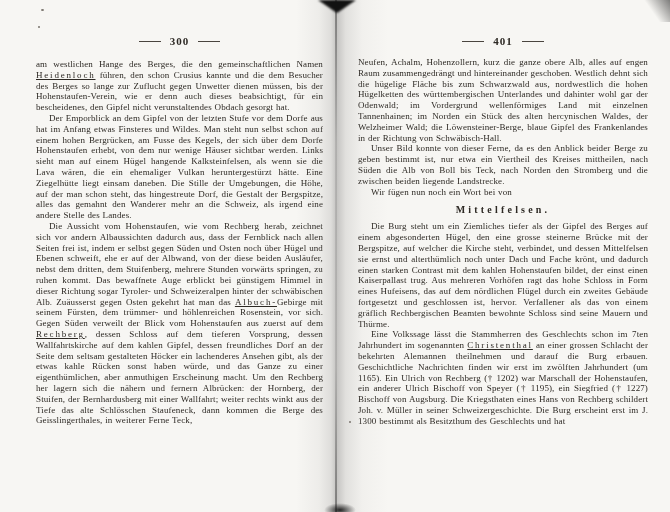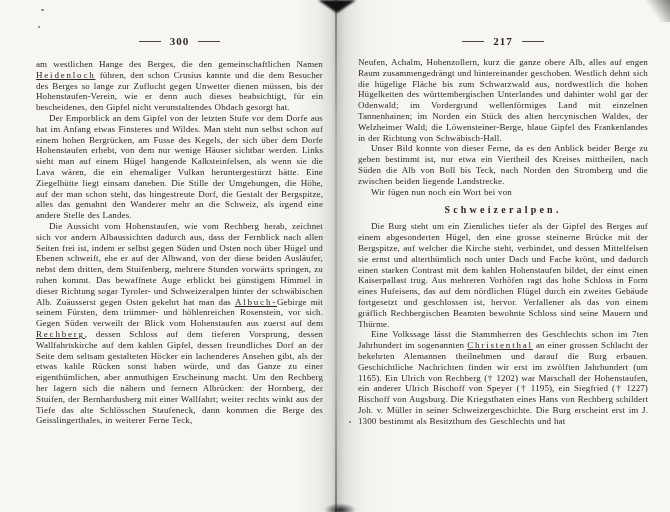--- a/index.html
+++ b/index.html
@@ -98,28 +98,28 @@
     <div class="body">
         <p class="para"><span>am westlichen Hange des Berges, die den gemeinschaftlichen Namen </span><span class="spaced">Heidenloch</span><span> führen, den schon Crusius kannte und die dem Besucher des Berges so lange zur Zuflucht gegen Unwetter dienen müssen, bis der Hohenstaufen-Verein, wie er denn auch dieses beabsichtigt, für ein bescheidenes, den Gipfel nicht verunstaltendes Obdach gesorgt hat.</span></p>
         <p class="para indent"><span>Der Emporblick an dem Gipfel von der letzten Stufe vor dem Dorfe aus hat im Anfang etwas Finsteres und Wildes. Man steht nun selbst schon auf einem hohen Bergrücken, am Fusse des Kegels, der sich über dem Dorfe Hohenstaufen erhebt, von dem nur wenige Häuser sichtbar werden. Links sieht man auf einem Hügel hangende Kalksteinfelsen, als wenn sie die Lava wären, die ein ehemaliger Vulkan heruntergestürzt hätte. Eine Ziegelhütte liegt einsam daneben. Die Stille der Umgebungen, die Höhe, auf der man schon steht, das hingestreute Dorf, die Gestalt der Bergspitze, alles das gemahnt den Wanderer mehr an die Schweiz, als irgend eine andere Stelle des Landes.</span></p>
         <p class="para indent"><span>Die Aussicht vom Hohenstaufen, wie vom Rechberg herab, zeichnet sich vor andern Albaussichten dadurch aus, dass der Fernblick nach allen Seiten frei ist, indem er selbst gegen Süden und Osten noch über Hügel und Ebenen schweift, ehe er auf der Albwand, von der diese beiden Ausläufer, nebst dem dritten, dem Stuifenberg, mehrere Stunden vorwärts springen, zu ruhen kommt. Das bewaffnete Auge erblickt bei günstigem Himmel in dieser Richtung sogar Tyroler- und Schweizeralpen hinter der schwäbischen Alb. Zuäusserst gegen Osten gekehrt hat man das </span><span class="spaced">Albuch-</span><span>Gebirge mit seinem Fürsten, dem trümmer- und höhlenreichen Rosenstein, vor sich. Gegen Süden verweilt der Blick vom Hohenstaufen aus zuerst auf dem </span><span class="spaced">Rechberg</span><span>, dessen Schloss auf dem tieferen Vorsprung, dessen Wallfahrtskirche auf dem kahlen Gipfel, dessen freundliches Dorf an der Seite dem seltsam gestalteten Höcker ein lachenderes Ansehen gibt, als der etwas kahle Rücken sonst haben würde, und das Ganze zu einer eigenthümlichen, aber anmuthigen Erscheinung macht. Um den Rechberg her lagern sich die nähern und fernern Albrücken: der Hornberg, der Stuifen, der Bernhardusberg mit einer Wallfahrt; weiter rechts winkt aus der Tiefe das alte Schlösschen Staufeneck, dann kommen die Berge des Geisslingerthales, in weiterer Ferne Teck,</span></p>
       </div>
   </section>
 
   <section class="page right">
     <div class="pagehead">
       <span class="rule"></span>
-      <span class="pagenum">217</span>
+      <span class="pagenum">401</span>
       <span class="rule"></span>
     </div>
     <div class="body">
         <p class="para"><span>Neufen, Achalm, Hohenzollern, kurz die ganze obere Alb, alles auf engen Raum zusammengedrängt und hintereinander geschoben. Westlich dehnt sich die hügelige Fläche bis zum Schwarzwald aus, nordwestlich die hohen Hügelketten des württembergischen Unterlandes und dahinter wohl gar der Odenwald; im Vordergrund wellenförmiges Land mit einzelnen Tannenhainen; im Norden ein Stück des alten hercynischen Waldes, der Welzheimer Wald; die Löwensteiner-Berge, blaue Gipfel des Frankenlandes in der Richtung von Schwäbisch-Hall.</span></p>
         <p class="para indent"><span>Unser Bild konnte von dieser Ferne, da es den Anblick beider Berge zu geben bestimmt ist, nur etwa ein Viertheil des Kreises mittheilen, nach Süden die Alb von Boll bis Teck, nach Norden den Stromberg und die zwischen beiden liegende Landstrecke.</span></p>
         <p class="para indent"><span>Wir fügen nun noch ein Wort bei von</span></p>
-        <div class="heading">Schweizeralpen.</div>
+        <div class="heading">Mittelfelsen.</div>
         <p class="para indent"><span>Die Burg steht um ein Ziemliches tiefer als der Gipfel des Berges auf einem abgesonderten Hügel, den eine grosse steinerne Brücke mit der Bergspitze, auf welcher die Kirche steht, verbindet, und dessen Mittelfelsen sie ernst und alterthümlich noch unter Dach und Fache krönt, und dadurch einen starken Contrast mit dem kahlen Hohenstaufen bildet, der einst einen Kaiserpallast trug. Aus mehreren Vorhöfen ragt das hohe Schloss in Form eines Hufeisens, das auf dem nördlichen Flügel durch ein zweites Gebäude fortgesetzt und geschlossen ist, hervor. Verfallener als das von einem gräflich Rechbergischen Beamten bewohnte Schloss sind seine Mauern und Thürme.</span></p>
         <p class="para indent"><span>Eine Volkssage lässt die Stammherren des Geschlechts schon im 7ten Jahrhundert im sogenannten </span><span class="spaced">Christenthal</span><span> an einer grossen Schlacht der bekehrten Alemannen theilnehmen und darauf die Burg erbauen. Geschichtliche Nachrichten finden wir erst im zwölften Jahrhundert (um 1165). Ein Ulrich von Rechberg († 1202) war Marschall der Hohenstaufen, ein anderer Ulrich Bischoff von Speyer († 1195), ein Siegfried († 1227) Bischoff von Augsburg. Die Kriegsthaten eines Hans von Rechberg schildert Joh. v. Müller in seiner Schweizergeschichte. Die Burg erscheint erst im J. 1300 bestimmt als Besitzthum des Geschlechts und hat</span></p>
       </div>
   </section>
 
   <div class="gutter"></div>
   <div class="notch-top"></div>
   <div class="notch-bottom"></div>
   <div class="corner-tr"></div>
   <div class="speck s1"></div>

